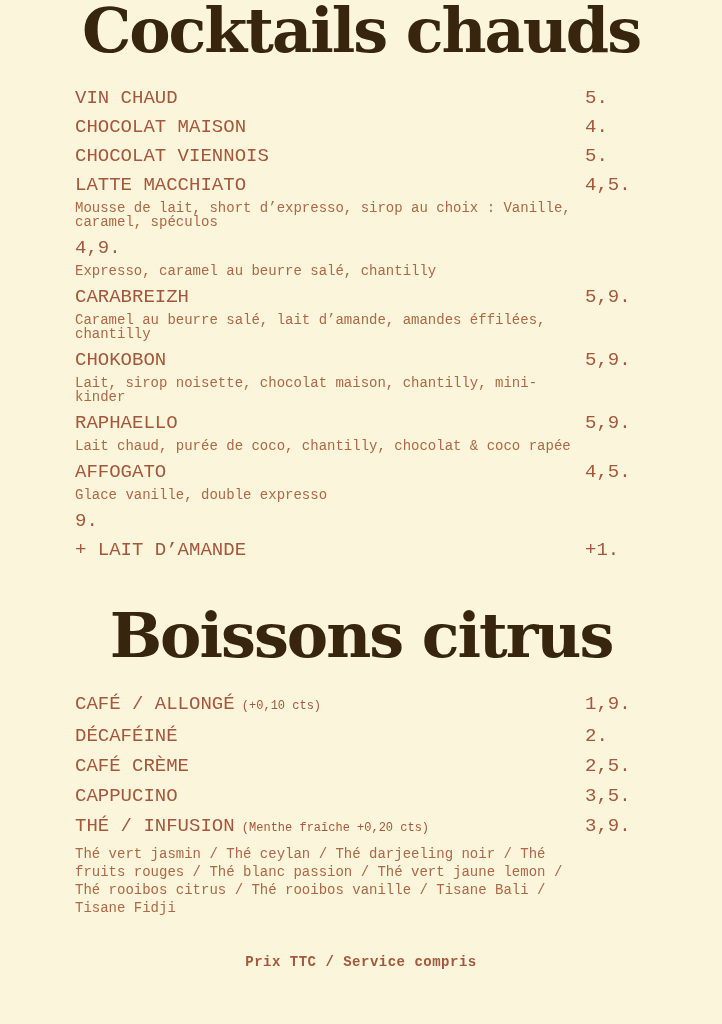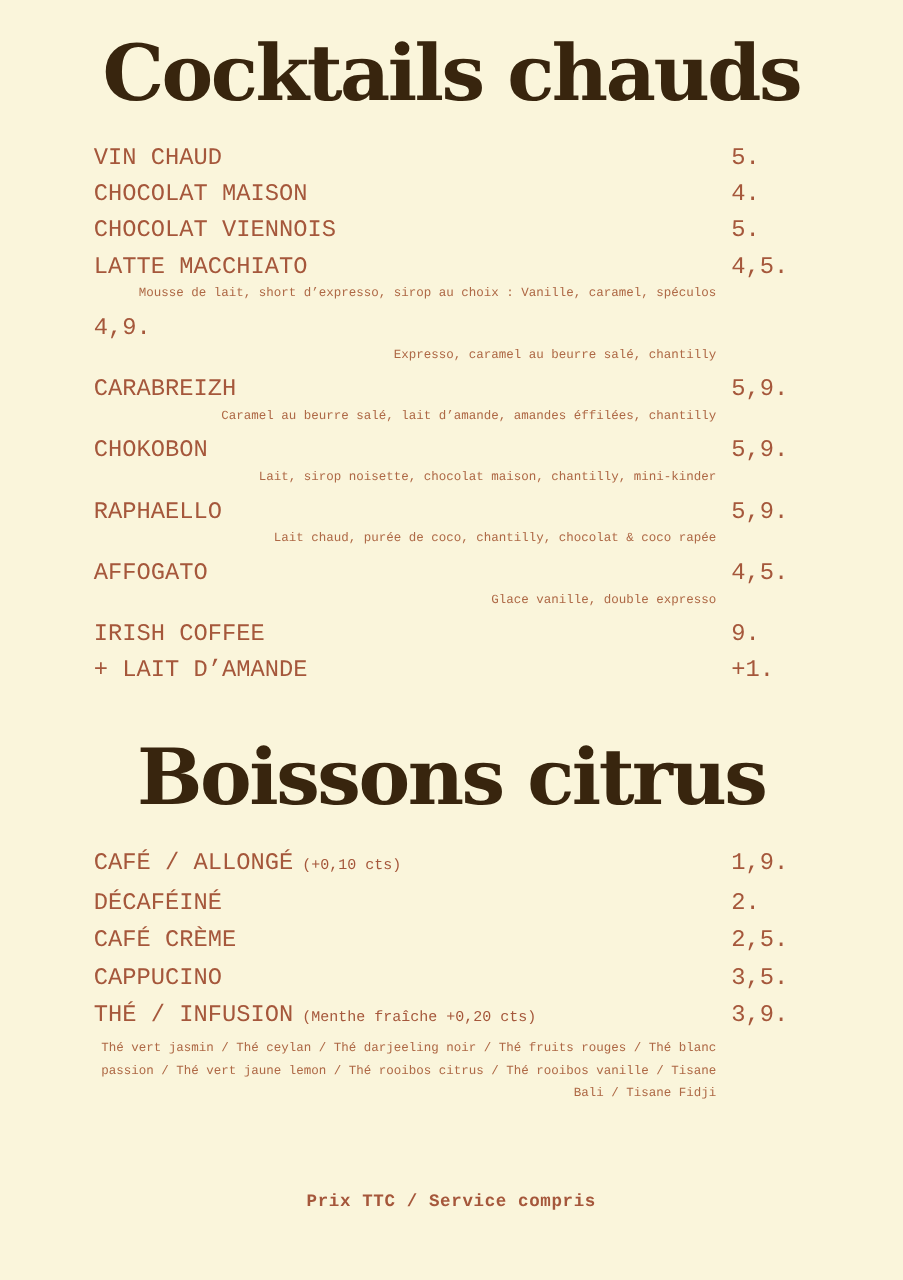--- a/index.html
+++ b/index.html
@@ -10,21 +10,21 @@
   }
   html, body { margin: 0; padding: 0; }
   body {
     width: 722px;
     height: 1024px;
     background: var(--bg);
     position: relative;
     overflow: hidden;
     font-family: "Liberation Mono", "DejaVu Sans Mono", monospace;
   }
-  .menu { padding-top: 28px; }
+  .menu { }
   .section-title {
     margin: 0;
     font-family: "DejaVu Serif", "Liberation Serif", serif;
     font-weight: bold;
     font-size: 62px;
     line-height: 62px;
     letter-spacing: -2px;
     color: var(--heading);
     text-align: center;
     white-space: nowrap;
@@ -43,26 +43,25 @@
     color: var(--text);
   }
   .item-name-wrap {
     width: 510px;
     flex: none;
     white-space: nowrap;
   }
   .item-note { font-size: 12px; letter-spacing: 0; }
   .item-price { flex: none; white-space: nowrap; }
   .item-description {
-    font-size: 10px;
+    font-size: 14px;
     line-height: 14px;
     max-width: 498px;
     margin: 1px 0 5px 0;
     color: var(--desc);
-    text-align: right;
   }
   .section:nth-of-type(2) .item-row { line-height: 30px; }
   .section:nth-of-type(2) .item-description { line-height: 18px; margin-top: 2px; }
   .footer {
     position: absolute;
     left: 0;
     bottom: 54px;
     width: 100%;
     text-align: center;
     font-size: 14px;
@@ -144,21 +143,20 @@
   <div class="item">
     <div class="item-row">
       <div class="item-name-wrap"><span class="item-name">AFFOGATO</span></div>
       <div class="item-price">4,5.</div>
     </div>
     <div class="item-description">Glace vanille, double expresso</div>
   </div>
 
   <div class="item">
     <div class="item-row">
-      <div class="item-name-wrap"><span class="item-name">IRISH COFFEE</span></div>
       <div class="item-price">9.</div>
     </div>
 
   </div>
 
   <div class="item">
     <div class="item-row">
       <div class="item-name-wrap"><span class="item-name">+ LAIT D’AMANDE</span></div>
       <div class="item-price">+1.</div>
     </div>

